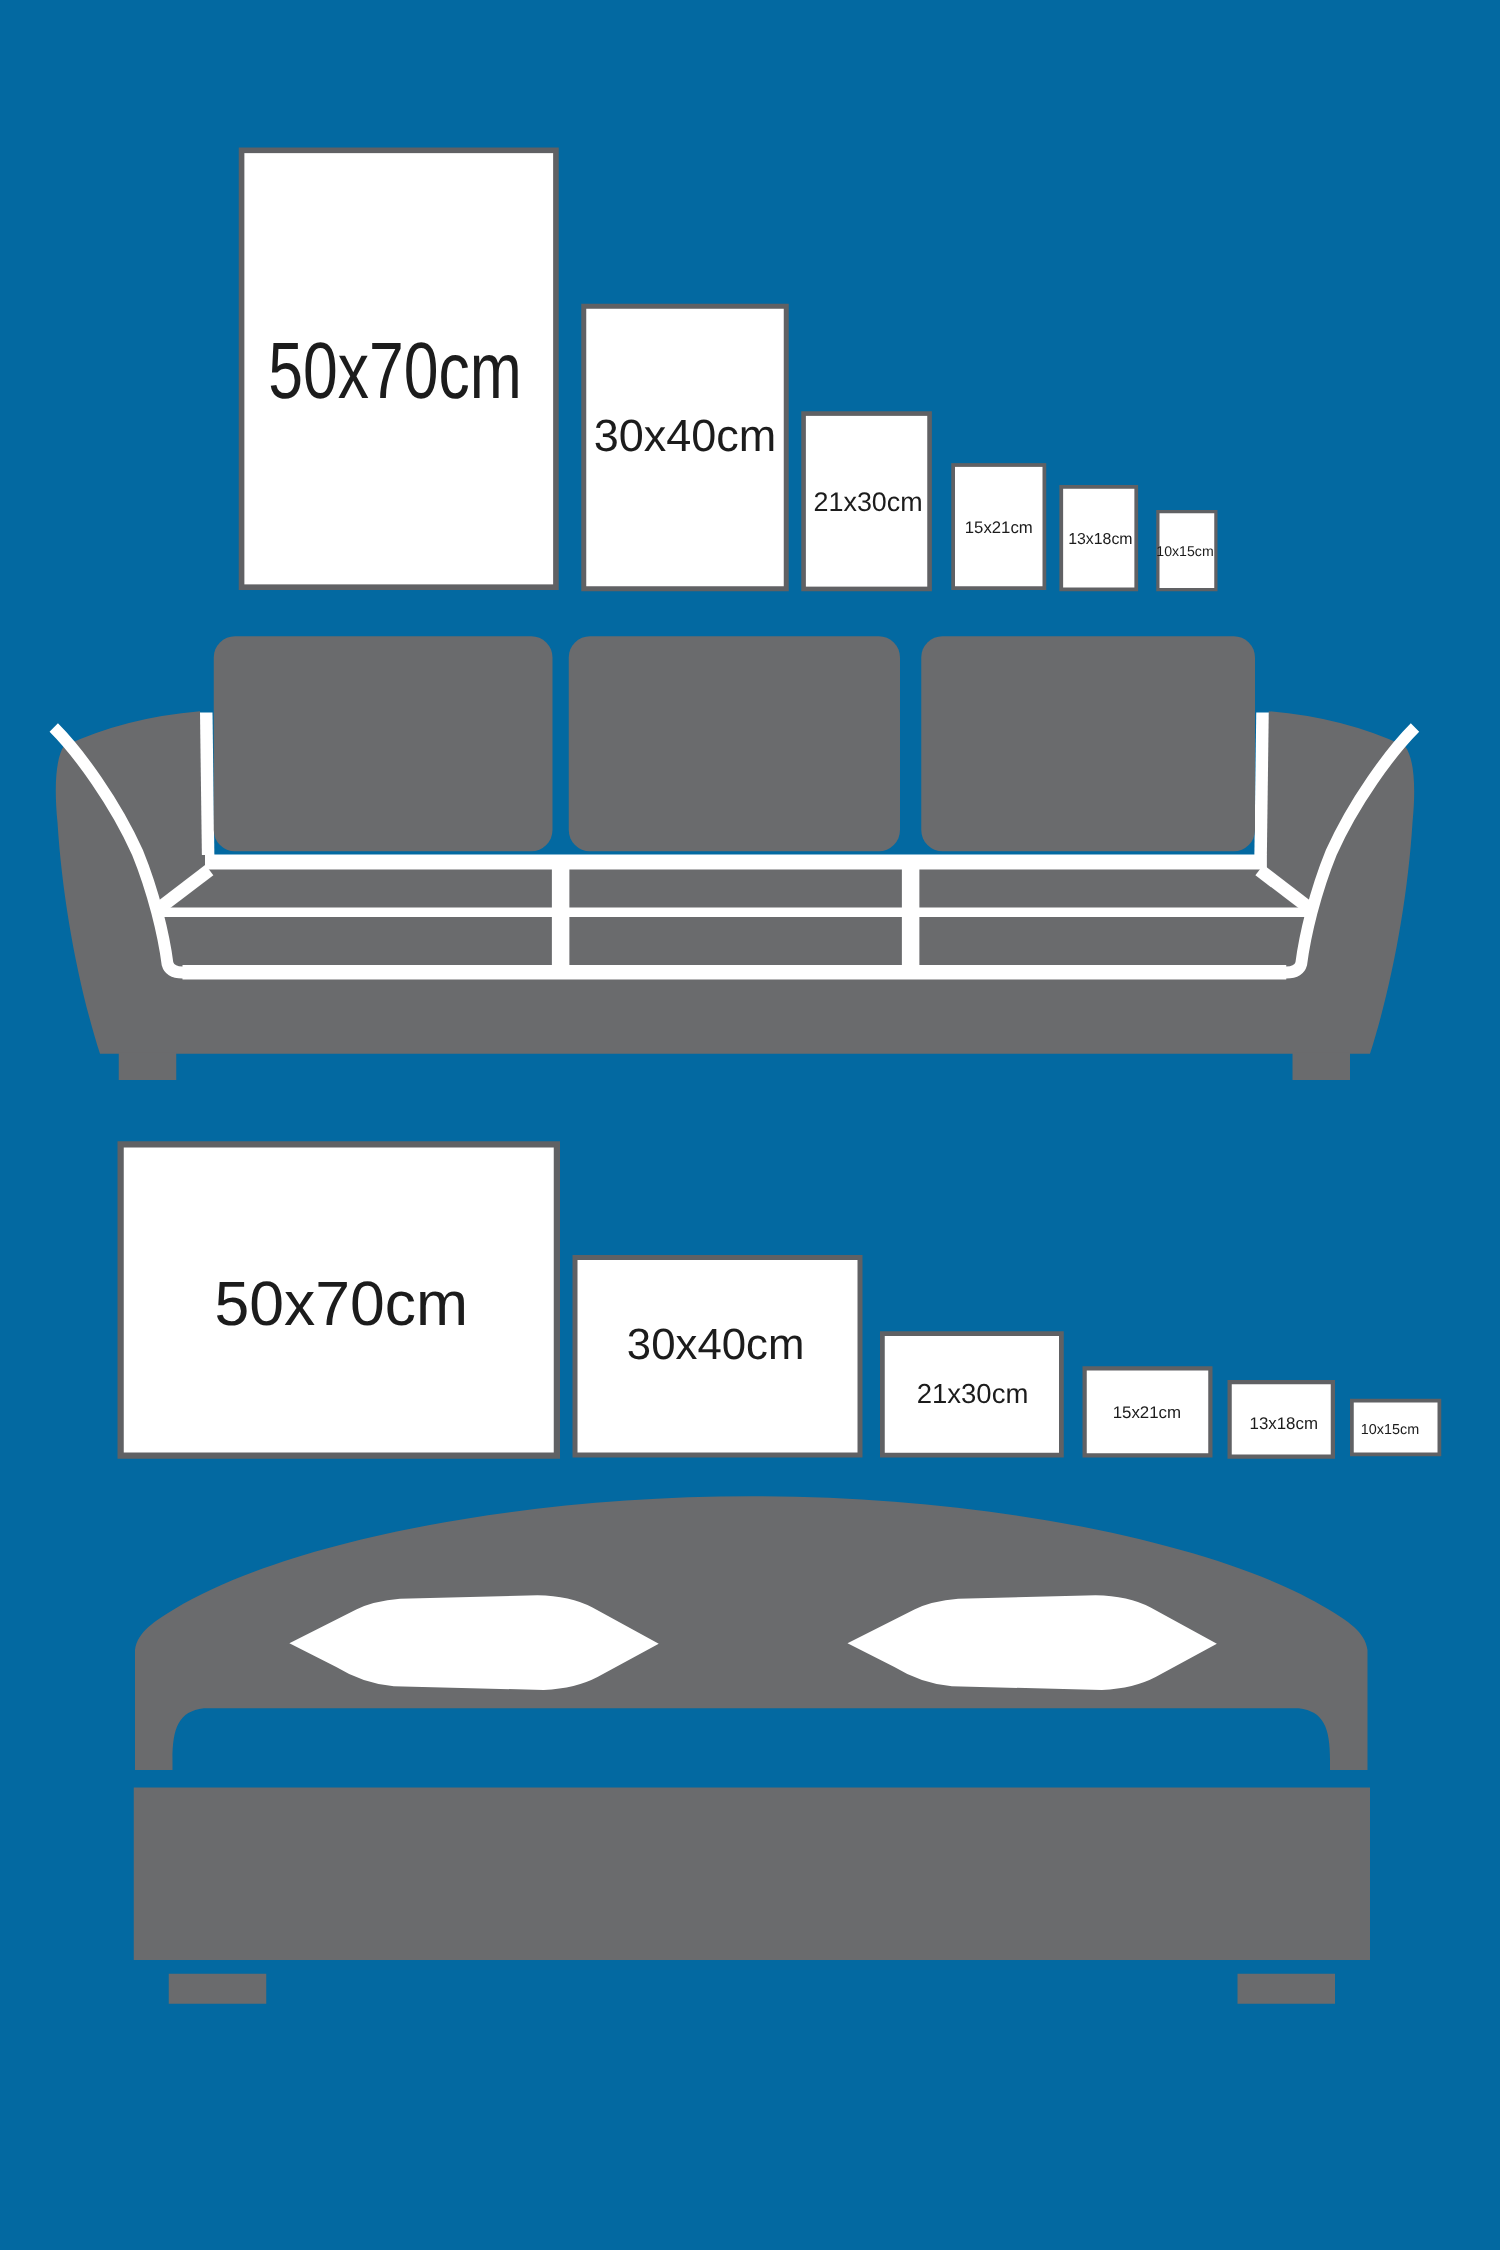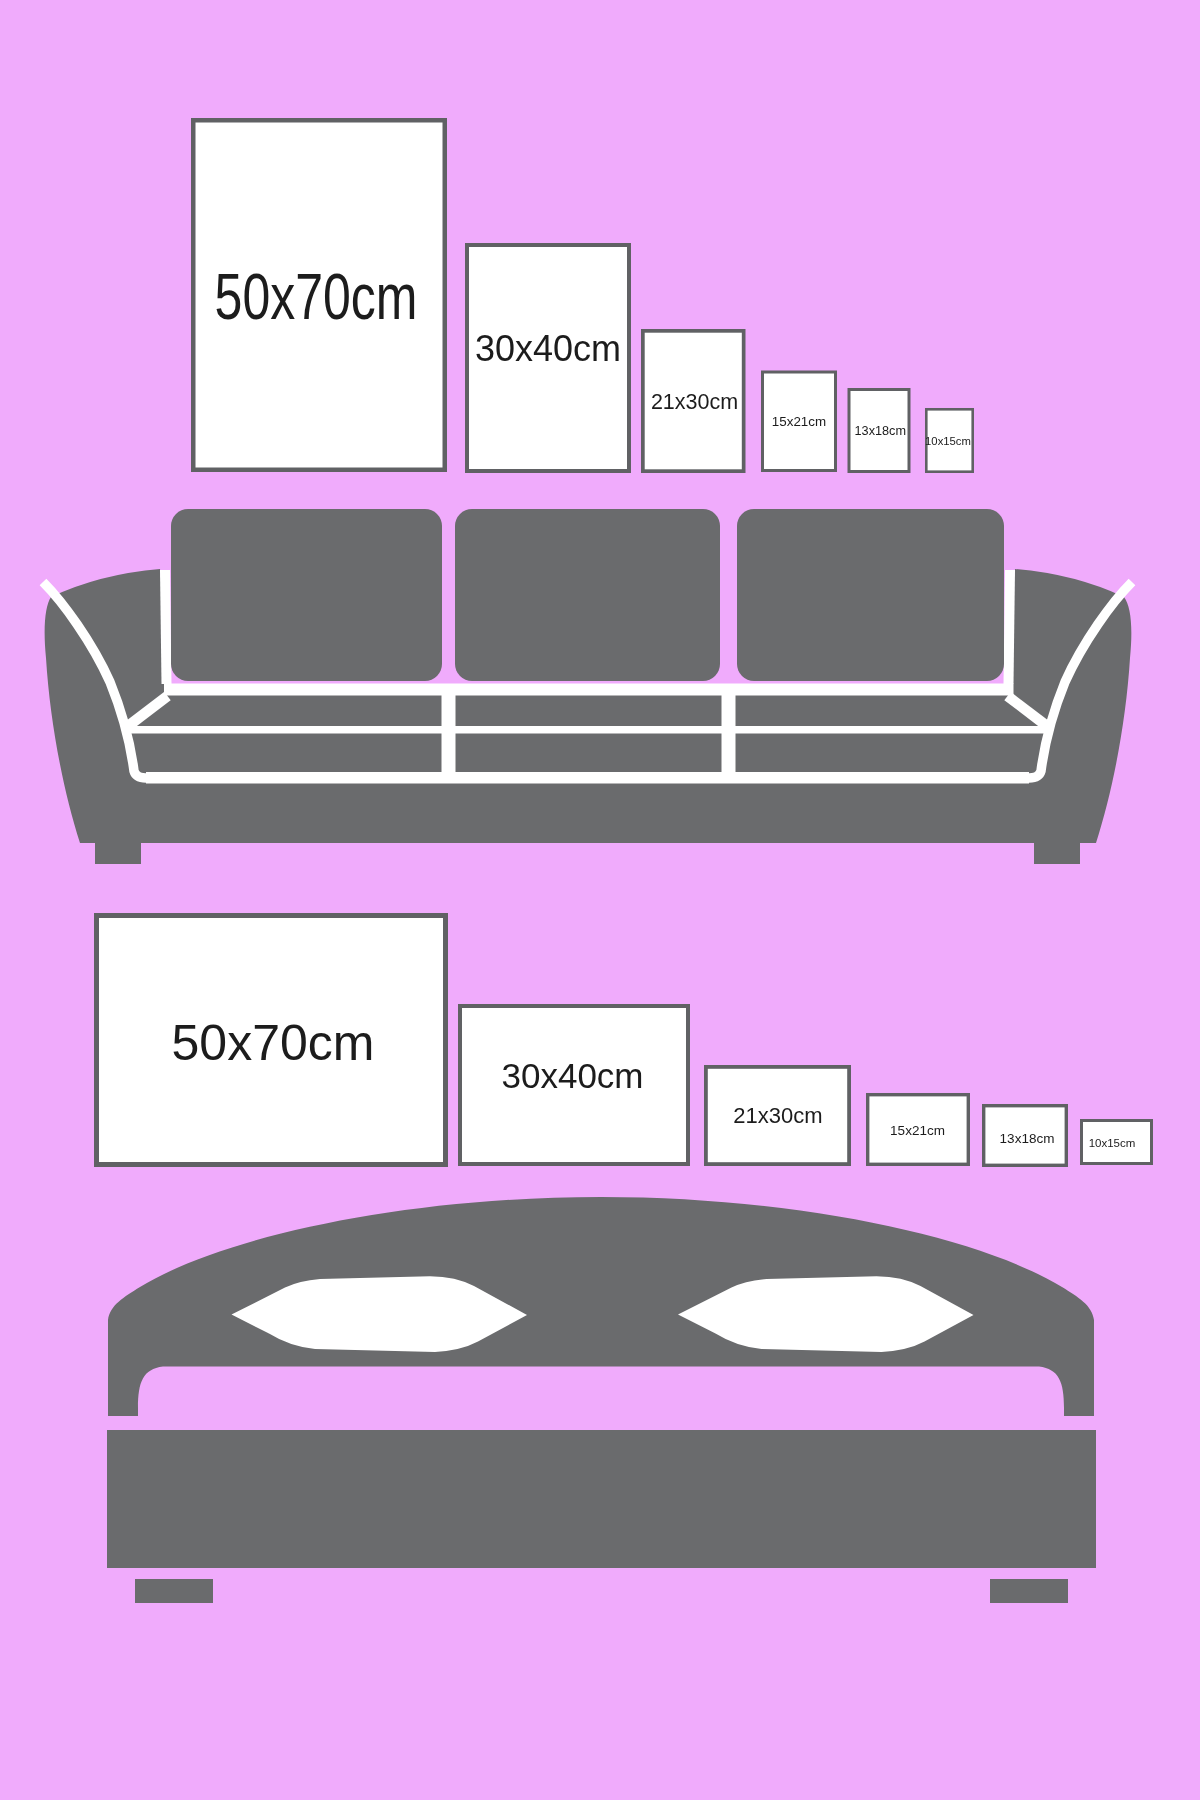--- a/index.html
+++ b/index.html
@@ -1,16 +1,16 @@
 <!DOCTYPE html>
 <html><head>
 <meta charset="utf-8">
 <style>
   html,body{margin:0;padding:0;background:#ffffff;}
-  #page{width:1200px;height:1800px;position:relative;background:#f0abfc;overflow:hidden;}
+  #page{width:1200px;height:1800px;position:relative;background:#0369a1;overflow:hidden;}
   svg{display:block;}
   text{font-family:"Liberation Sans", sans-serif;fill:#1c1c1c;}
 </style>
 </head>
 <body>
 <div id="page">
 <svg width="1200" height="1800" viewBox="0 0 1200 1800" xmlns="http://www.w3.org/2000/svg">
 
 <g>
   <rect x="193.25" y="120.25" width="251.5" height="349.5" fill="#ffffff" stroke="#606164" stroke-width="4.5"></rect>

